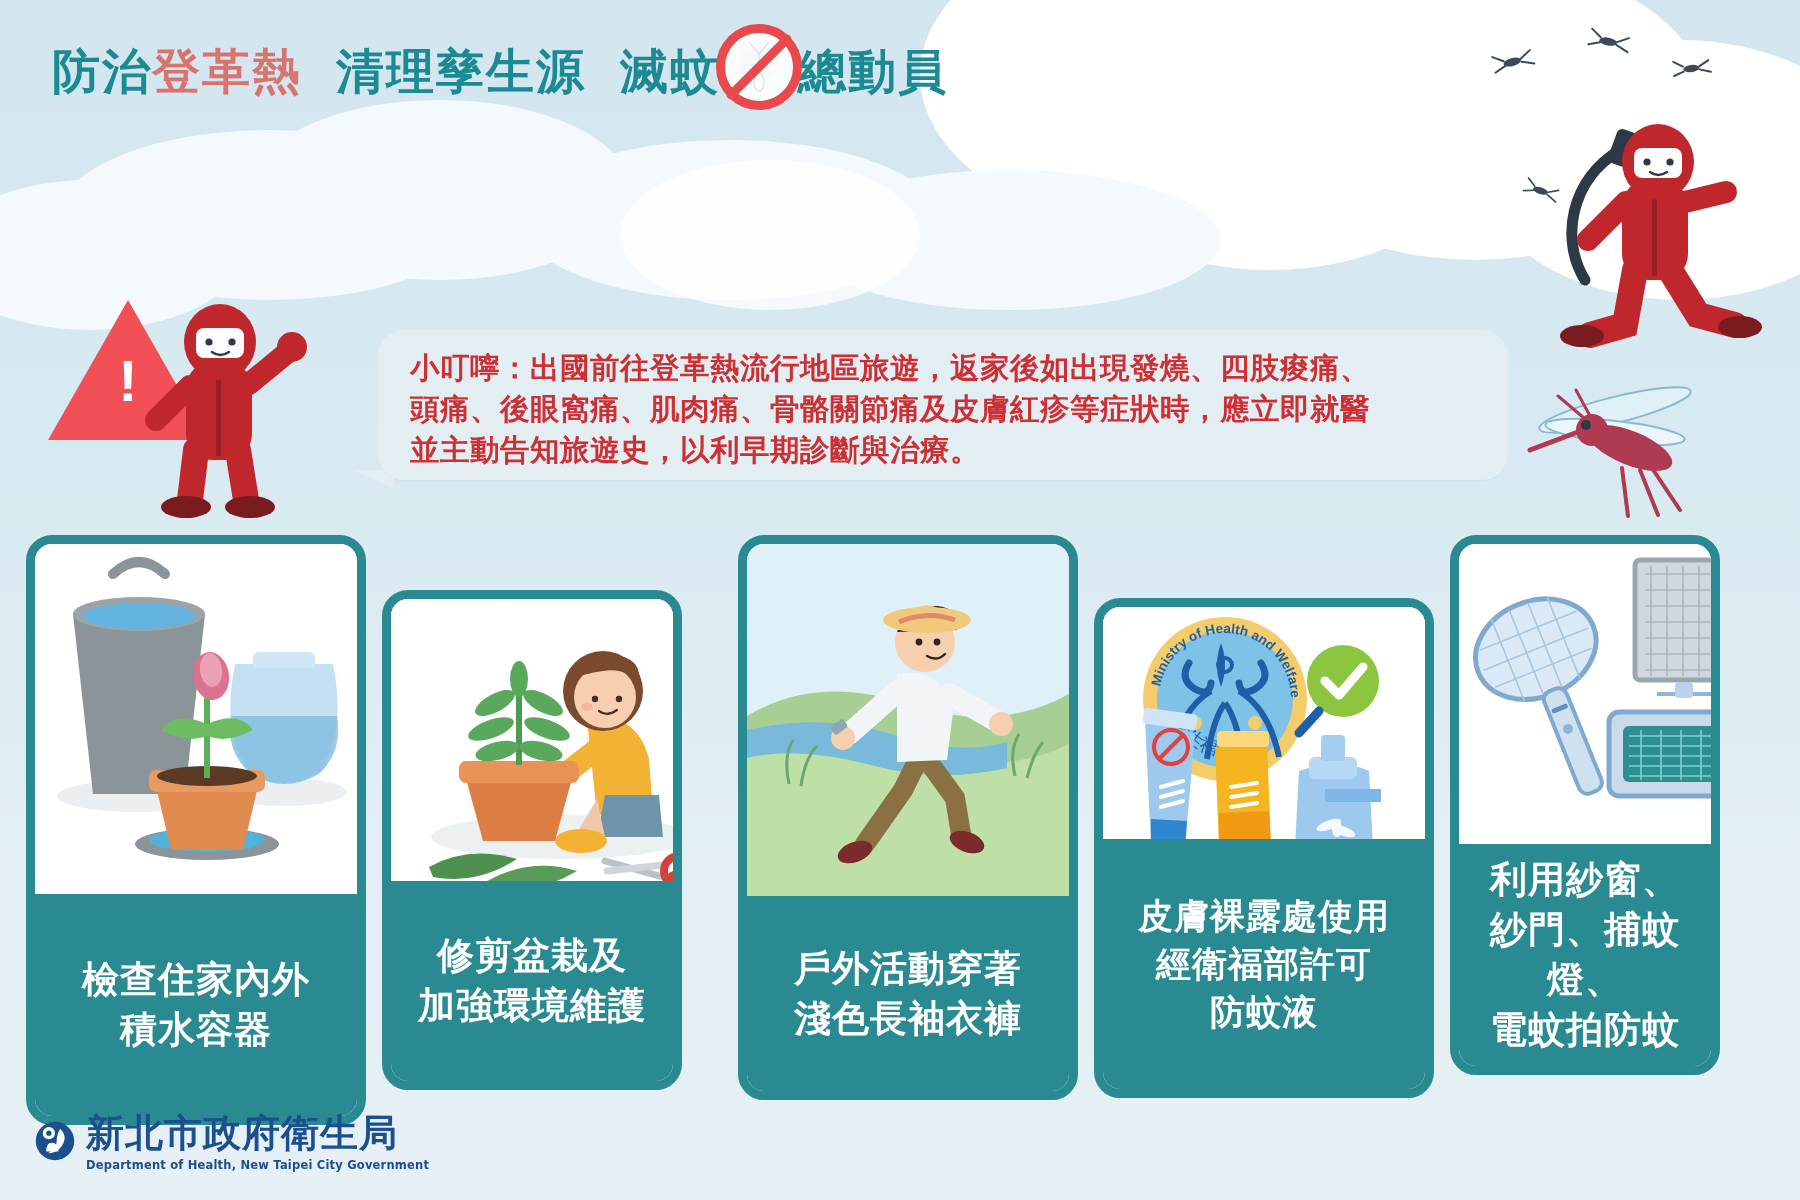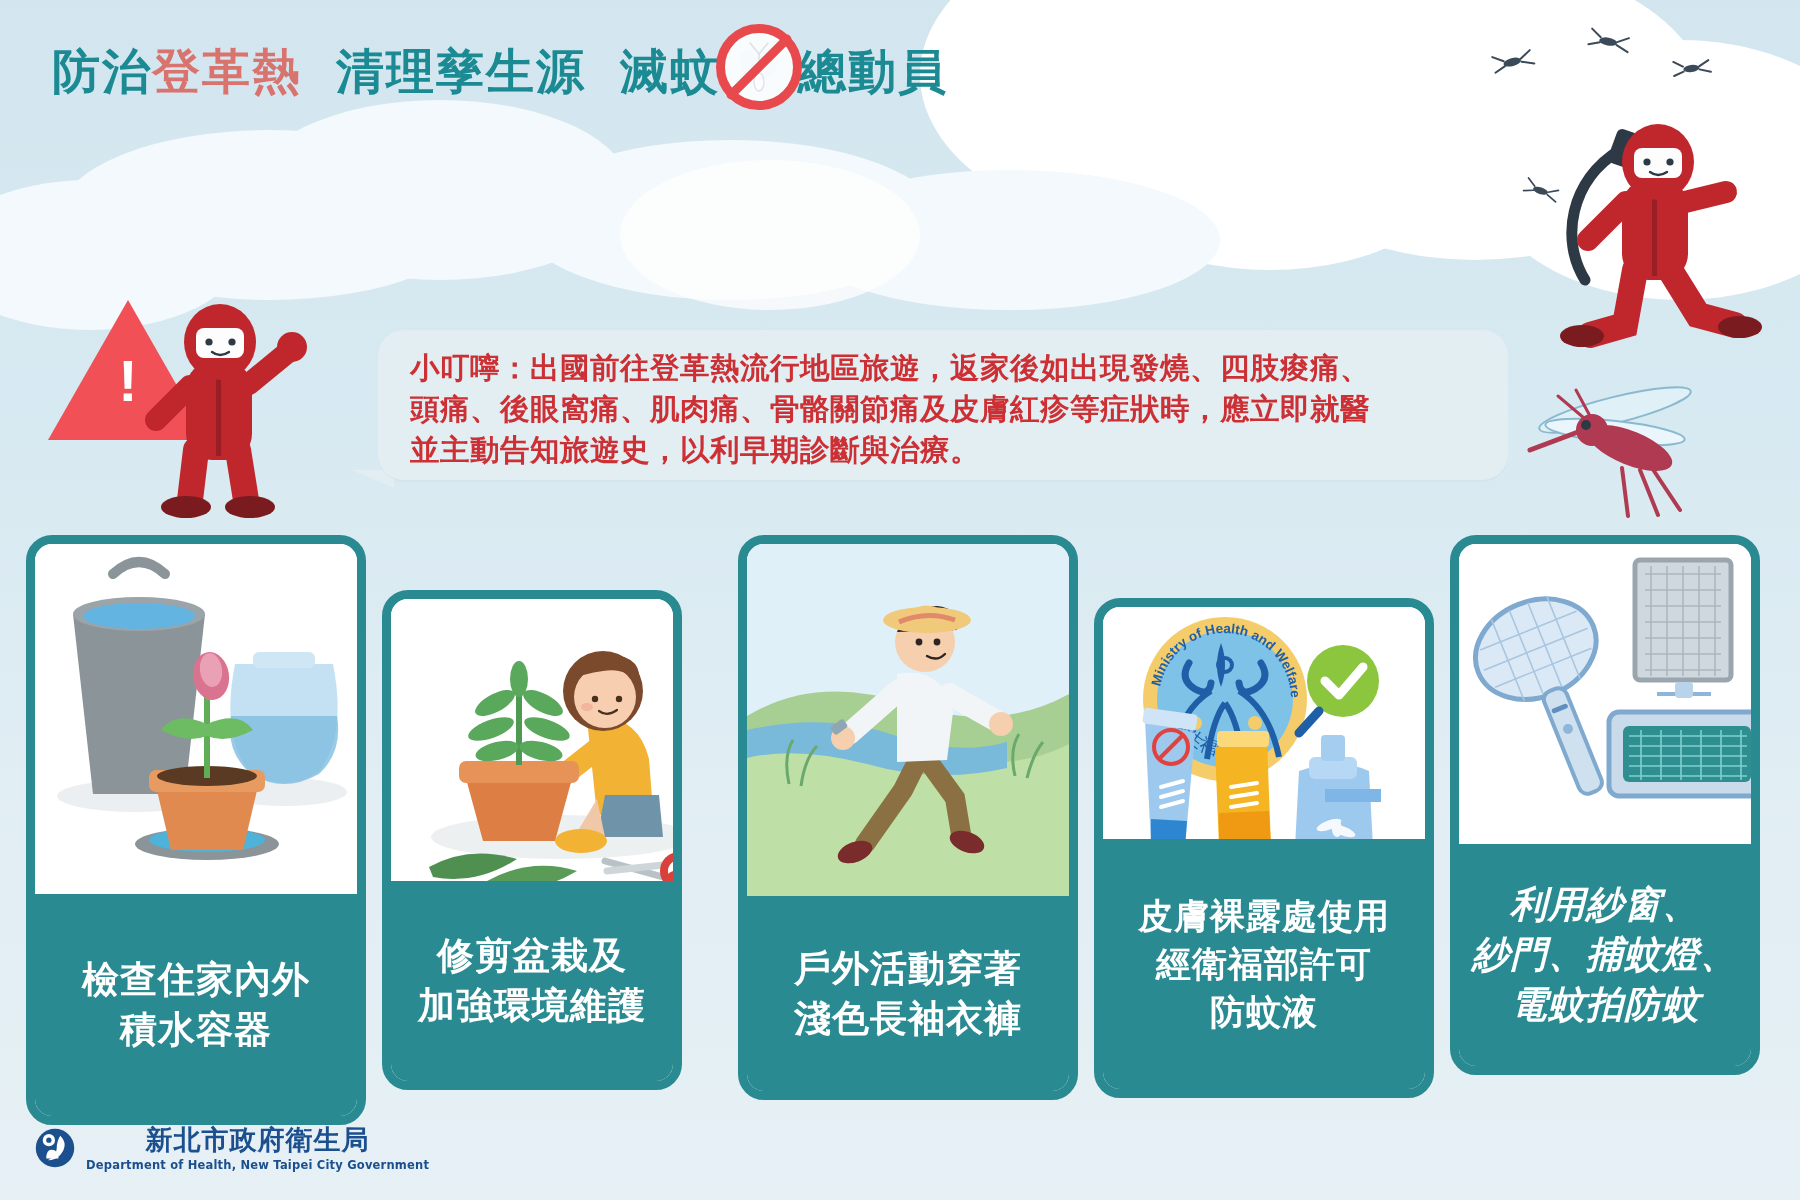--- a/index.html
+++ b/index.html
@@ -104,26 +104,25 @@
     text-align:center; letter-spacing:1px;
     display:flex; flex-direction:column; justify-content:center;
     font-family:"DejaVu Sans","Liberation Sans",sans-serif;
     margin-top:42px;
   }
 
   
   #logo { position:absolute; left:34px; bottom:28px; display:flex; align-items:flex-start; }
   #logo .mark { width:42px; height:42px; margin-right:10px; margin-top:2px; }
   #logo .txt-zh {
-    color:#1b4f8e; font-size:27px; font-weight:bold; letter-spacing:1px; line-height:30px;
+    color:#1b4f8e; font-size:38px; font-weight:bold; letter-spacing:1px; line-height:30px;
     font-family:"DejaVu Sans","Liberation Sans",sans-serif;
-    text-align:center;
   }
   #logo .txt-en {
-    color:#1b4f8e; font-size:11.5px; font-weight:bold; letter-spacing:0.2px; margin-top:3px;
+    color:#1b4f8e; font-size:11.5px; font-weight:bold; letter-spacing:0.2px; margin-top:10px;
     font-family:"DejaVu Sans","Liberation Sans",sans-serif;
   }
 
   
   .sh { position:absolute; }
 </style>
 </head>
 <body>
 
 <div id="poster">
@@ -449,21 +448,21 @@
         </g>
       </svg>
     </div>
     <div class="caption" style="height:250px;font-size:35px;line-height:48px;">
       <span>皮膚裸露處使用</span>
       <span>經衛福部許可</span>
       <span>防蚊液</span>
     </div>
   </div>
 
-  <div class="card" style="left:1450px;top:535px;width:310px;height:540px;font-style:italic;">
+  <div class="card" style="left:1450px;top:535px;width:270px;height:540px;">
     <div class="photo" style="height:300px;">
       <svg width="312" height="300" viewBox="0 0 312 300">
 
         <g transform="rotate(-22 110 150)">
           <ellipse cx="96" cy="96" rx="62" ry="48" fill="#dbe9f6" stroke="#7fa9cf" stroke-width="5"></ellipse>
           <g stroke="#a9c6e0" stroke-width="1.6">
             <path d="M44 76 H148 M40 96 H152 M44 116 H148"></path>
             <path d="M66 52 V140 M86 50 V142 M106 50 V142 M126 52 V140"></path>
           </g>
           <rect x="84" y="140" width="24" height="110" rx="9" fill="#cfe0ee" stroke="#7fa9cf" stroke-width="4"></rect>

